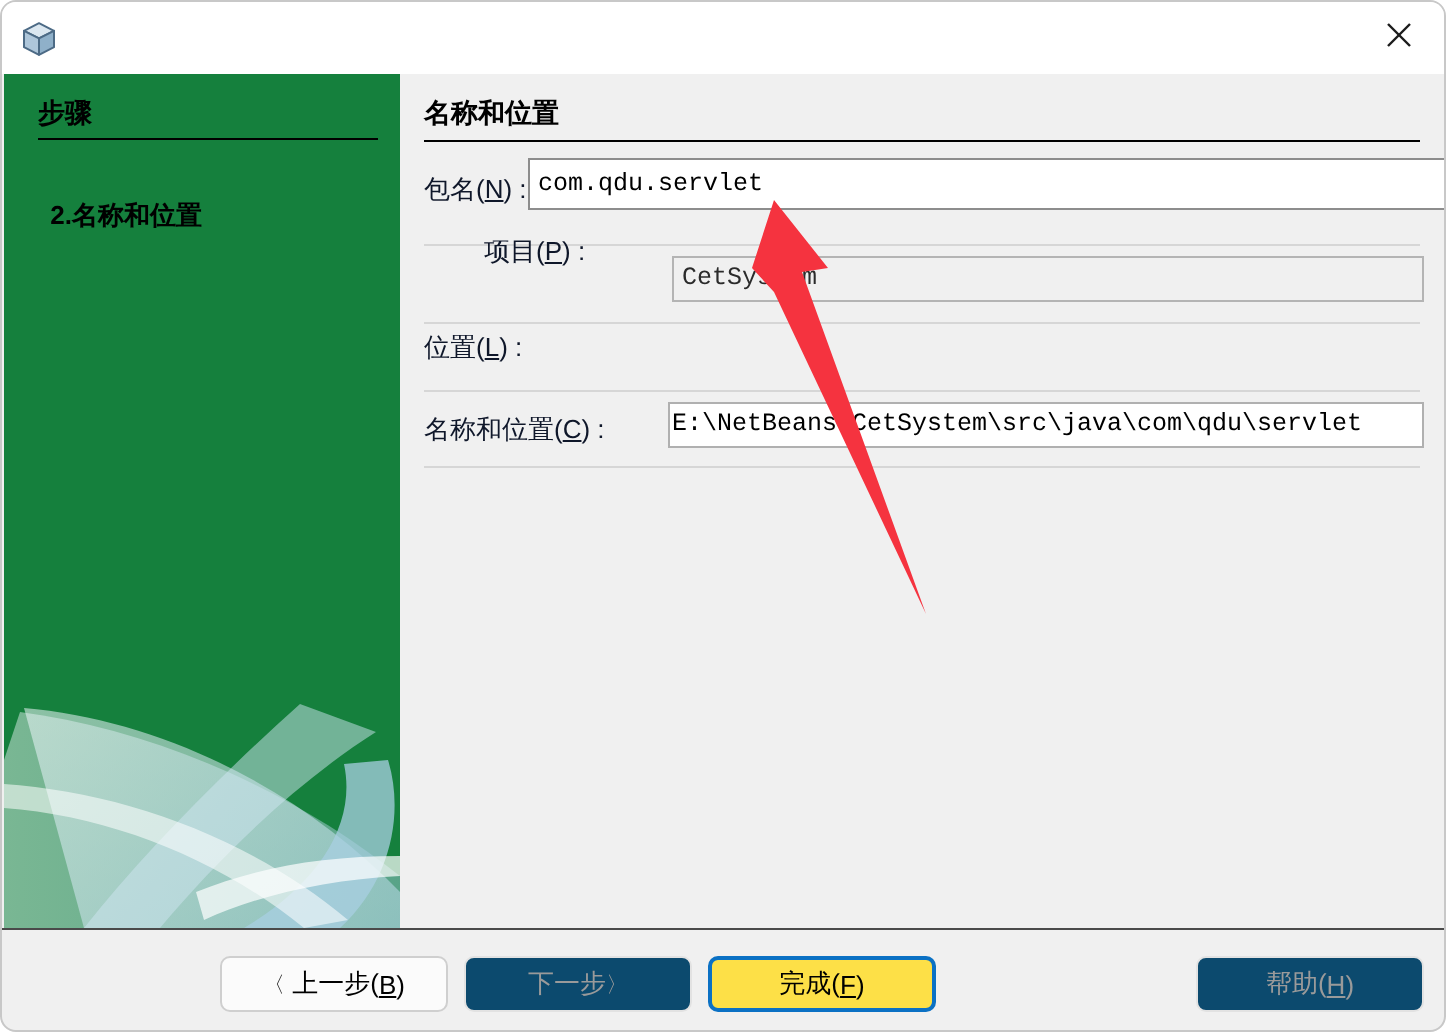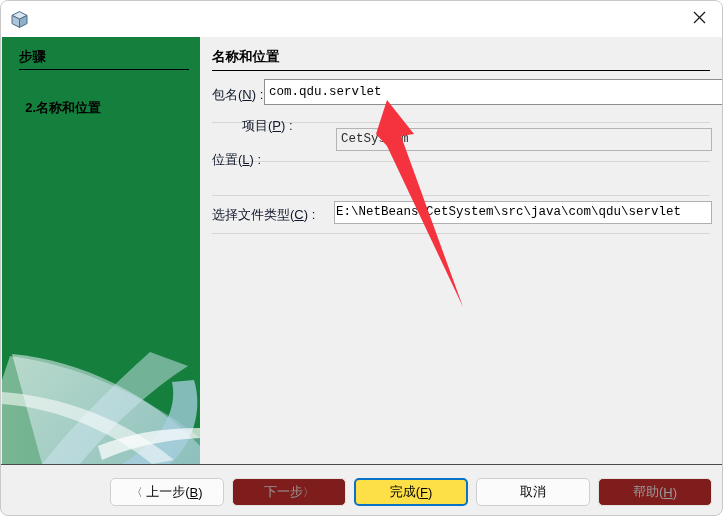--- a/index.html
+++ b/index.html
@@ -121,21 +121,21 @@
   }
   .btn{
     position:absolute;top:13px;height:28px;box-sizing:border-box;
     border:1px solid #cfcfcf;border-radius:5px;
     background:#fbfbfb;
     display:flex;align-items:center;justify-content:center;
     font-size:13px;color:#000;white-space:nowrap;
   }
   .btn u{text-decoration:underline;}
   .btn.disabled{
-    color:#9a9a9a;background:#7f1d1d;border-color:#e2e2e2;
+    color:#9a9a9a;background:#0c4a6e;border-color:#e2e2e2;
   }
   .btn.default{
     border:2px solid #0b71c4;background:#fde047;border-radius:5px;
   }
   .btn .caret{font-size:11px;color:#2b2b2b;}
   .btn.disabled .caret{color:#9a9a9a;}
   
   .annot{
     position:absolute;left:0;top:0;width:723px;height:516px;
     pointer-events:none;
@@ -200,25 +200,25 @@
     <div class="lbl" style="left:12px;top:49px;"><span>包名(</span><u>N</u><span>) :</span></div>
     <div class="field" style="left:64px;top:42px;width:492px;height:26px;border-color:#8d8d8d;">com.qdu.servlet</div>
 
     <div class="row-rule" style="top:85px;"></div>
 
     <div class="lbl" style="left:12px;top:80px;margin-left:30px;"><span>项目(</span><u>P</u><span>) :</span></div>
     <div class="field disabled" style="left:136px;top:91px;width:376px;height:23px;">CetSystem</div>
 
     <div class="row-rule" style="top:124px;"></div>
 
-    <div class="lbl" style="left:12px;top:114px;"><span>位置(</span><u>L</u><span>) :</span></div>
+    <div class="lbl" style="left:12px;top:128px;"><span>位置(</span><u>L</u><span>) :</span></div>
 
     <div class="row-rule" style="top:158px;"></div>
 
-    <div class="lbl" style="left:12px;top:169px;"><span>选择文件类型(</span><u>C</u><span>) :</span></div>
+    <div class="lbl" style="left:12px;top:169px;"><span>名称和位置(</span><u>C</u><span>) :</span></div>
     <div class="field" style="left:134px;top:164px;width:378px;height:23px;border-color:#b0b0b0;padding-left:1px;">E:\NetBeans\CetSystem\src\java\com\qdu\servlet</div>
 
     <div class="row-rule" style="top:196px;"></div>
   </div>
 
   <div class="sep"></div>
   <div class="footer">
 
     <div class="btn" style="left:108px;width:114px;">
       <span class="caret">〈</span>&nbsp;<span>上一步(</span><u>B</u><span>)</span>
@@ -228,23 +228,20 @@
       <span>下一步 </span>
         <span class="caret">〉</span>
     </div>
 
     <div class="btn default" style="left:352px;width:114px;">
       <span>完成(</span>
         <u>F</u>
         <span>)</span>
     </div>
 
-    <div class="btn" style="left:474px;width:114px;">
-      <span>取消</span>
-    </div>
 
     <div class="btn disabled" style="left:596px;width:114px;">
       <span>帮助(</span>
         <u>H</u>
         <span>)</span>
     </div>
   </div>
 
   <div class="annot">
     <svg width="723" height="516" viewBox="0 0 723 516">

